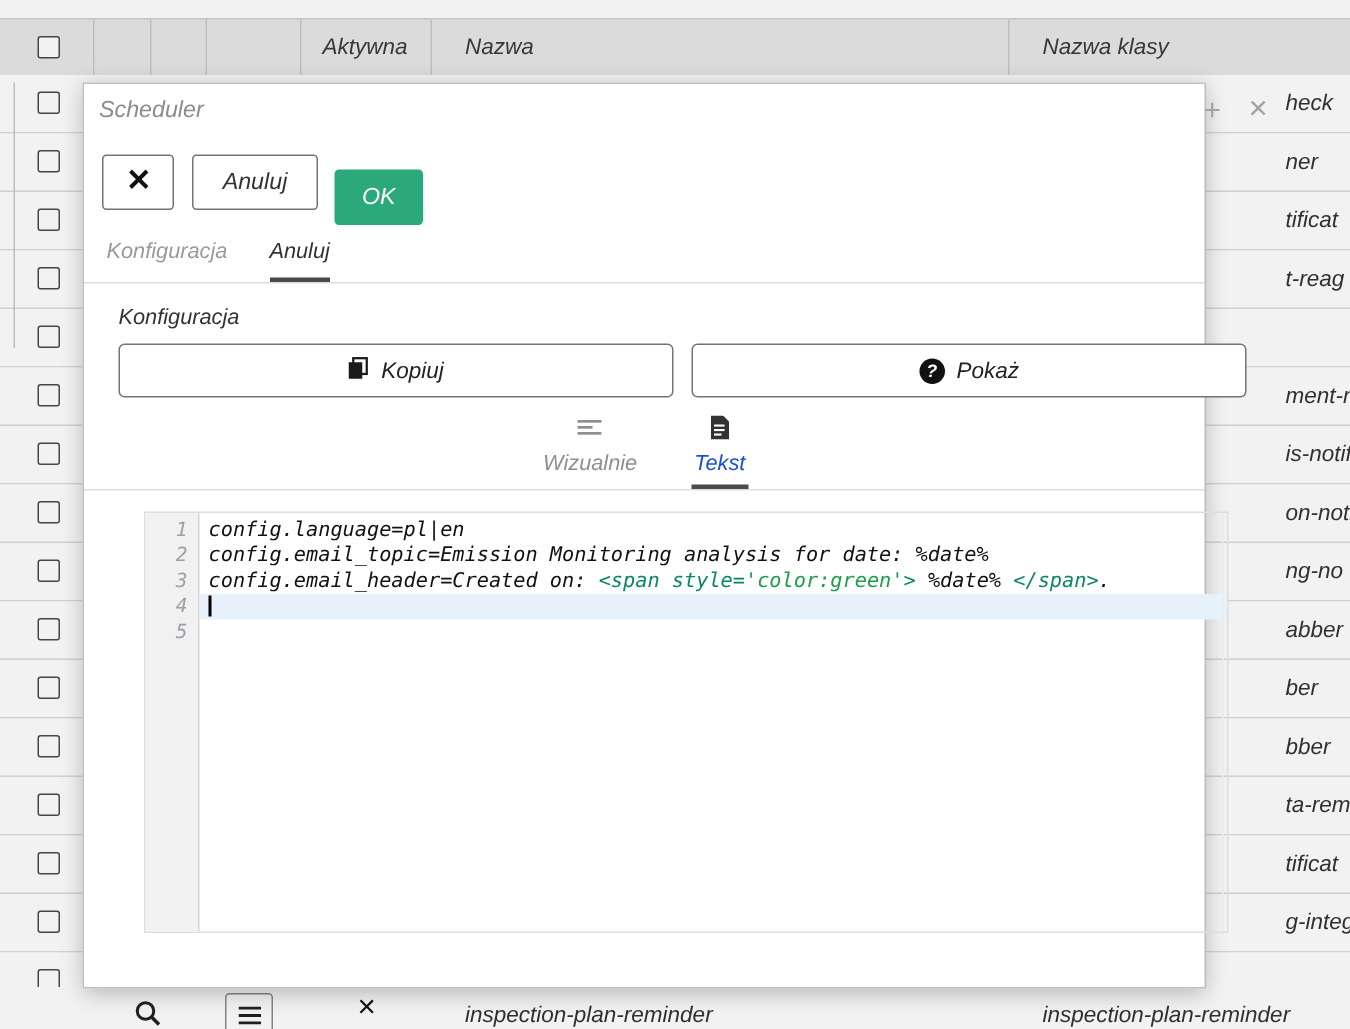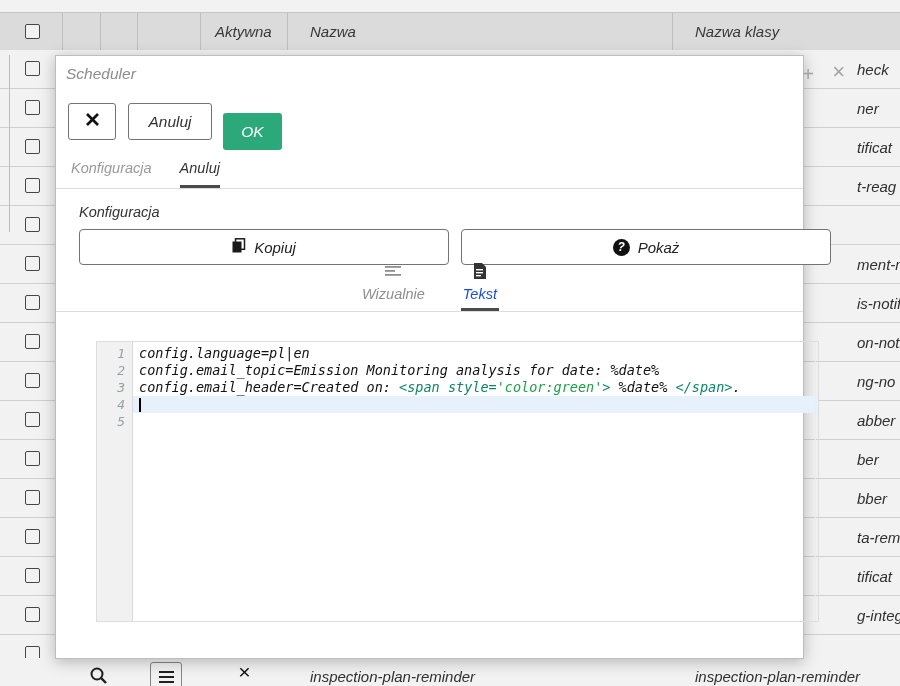--- a/index.html
+++ b/index.html
@@ -51,21 +51,21 @@
   .tab2{margin-left:28px;color:#333;border-bottom-color:#4a4a4a;}
 
   .section-label{position:absolute;left:23px;top:148px;font-size:14.5px;color:#333;}
 
   .action-btn{top:173px;height:36px;border-radius:4px;font-size:15px;color:#222;gap:8px;}
   .action-copy{left:23px;width:370px;}
   .action-show{left:405px;width:370px;}
   .qmark{display:inline-flex;width:17px;height:17px;border-radius:50%;background:#111;color:#fff;
          font-size:12px;font-weight:bold;align-items:center;justify-content:center;}
 
-  .subtabs{position:absolute;left:0;top:210px;width:100%;height:46px;border-bottom:1px solid #ddd;
+  .subtabs{position:absolute;left:0;top:225px;width:100%;height:46px;border-bottom:1px solid #ddd;
            display:flex;justify-content:center;gap:34px;box-sizing:border-box;}
   .subtab{display:flex;flex-direction:column;align-items:center;justify-content:flex-end;
           gap:4px;padding:0 2px 6px 2px;font-size:14.5px;cursor:pointer;
           border-bottom:3px solid transparent;box-sizing:border-box;}
   .subtab-visual{color:#8f8f8f;}
   .subtab-text{color:#1d4ed8;border-bottom-color:#4a4a4a;}
 
   
   .editor{position:absolute;left:40px;top:285px;width:723px;height:281px;border:1px solid #ddd;
           box-sizing:border-box;display:flex;font-family:"DejaVu Sans Mono", monospace;font-size:13.5px;}

